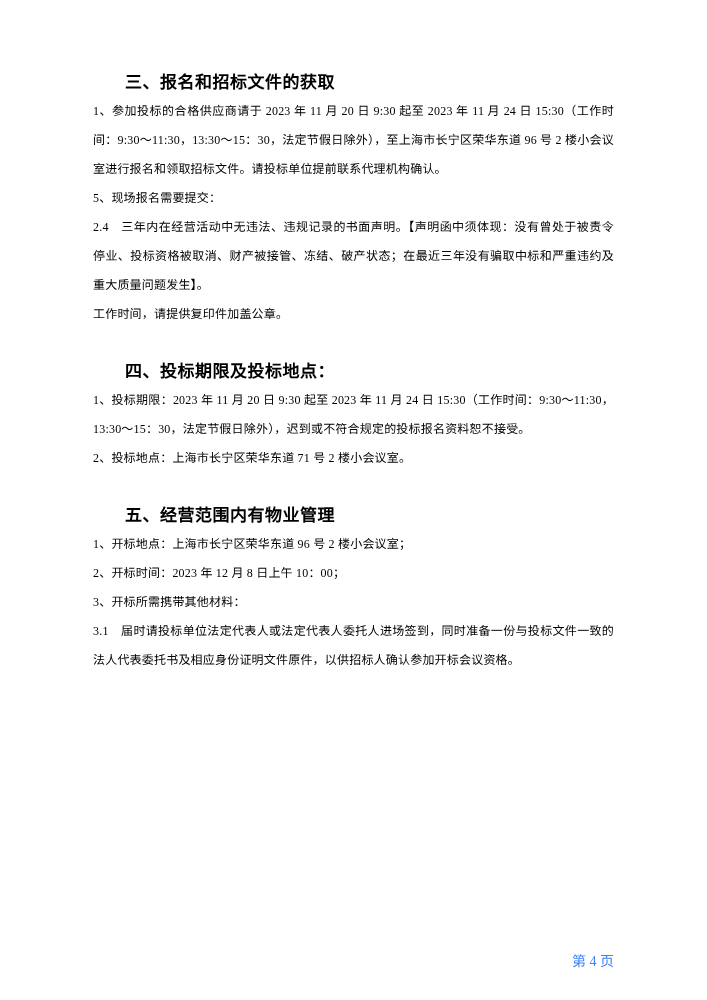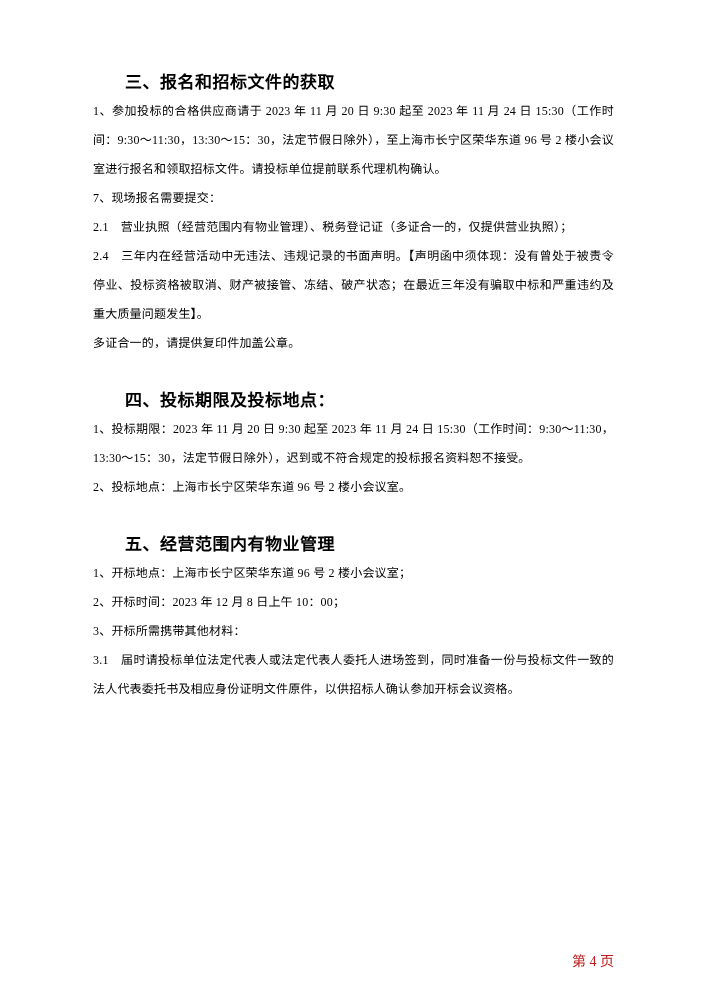--- a/index.html
+++ b/index.html
@@ -39,42 +39,41 @@
     line-height: 29px;
     text-align: justify;
     letter-spacing: 0.2px;
   }
   .page-footer {
     position: absolute;
     right: 67px;
     bottom: 30px;
     font-size: 14px;
     line-height: 16px;
-    color: #b91c1c;
+    color: #3b82f6;
   }
 </style>
 </head>
 <body>
 
 <div class="page">
   <div class="content">
 
     <section class="doc-section">
       <h3 class="section-heading">三、报名和招标文件的获取</h3>
       <p class="para">1、参加投标的合格供应商请于 2023 年 11 月 20 日 9:30 起至 2023 年 11 月 24 日 15:30（工作时间：9:30～11:30，13:30～15：30，法定节假日除外），至上海市长宁区荣华东道 96 号 2 楼小会议室进行报名和领取招标文件。请投标单位提前联系代理机构确认。</p>
-      <p class="para">7、现场报名需要提交：</p>
-      <p class="para">2.1　营业执照（经营范围内有物业管理）、税务登记证（多证合一的，仅提供营业执照）；</p>
+      <p class="para">5、现场报名需要提交：</p>
       <p class="para">2.4　三年内在经营活动中无违法、违规记录的书面声明。【声明函中须体现：没有曾处于被责令停业、投标资格被取消、财产被接管、冻结、破产状态；在最近三年没有骗取中标和严重违约及重大质量问题发生】。</p>
-      <p class="para">多证合一的，请提供复印件加盖公章。</p>
+      <p class="para">工作时间，请提供复印件加盖公章。</p>
     </section>
 
     <section class="doc-section">
       <h3 class="section-heading">四、投标期限及投标地点：</h3>
       <p class="para">1、投标期限：2023 年 11 月 20 日 9:30 起至 2023 年 11 月 24 日 15:30（工作时间：9:30～11:30，13:30～15：30，法定节假日除外），迟到或不符合规定的投标报名资料恕不接受。</p>
-      <p class="para">2、投标地点：上海市长宁区荣华东道 96 号 2 楼小会议室。</p>
+      <p class="para">2、投标地点：上海市长宁区荣华东道 71 号 2 楼小会议室。</p>
     </section>
 
     <section class="doc-section">
       <h3 class="section-heading">五、经营范围内有物业管理</h3>
       <p class="para">1、开标地点：上海市长宁区荣华东道 96 号 2 楼小会议室；</p>
       <p class="para">2、开标时间：2023 年 12 月 8 日上午 10：00；</p>
       <p class="para">3、开标所需携带其他材料：</p>
       <p class="para">3.1　届时请投标单位法定代表人或法定代表人委托人进场签到，同时准备一份与投标文件一致的法人代表委托书及相应身份证明文件原件，以供招标人确认参加开标会议资格。</p>
 
     </section>

